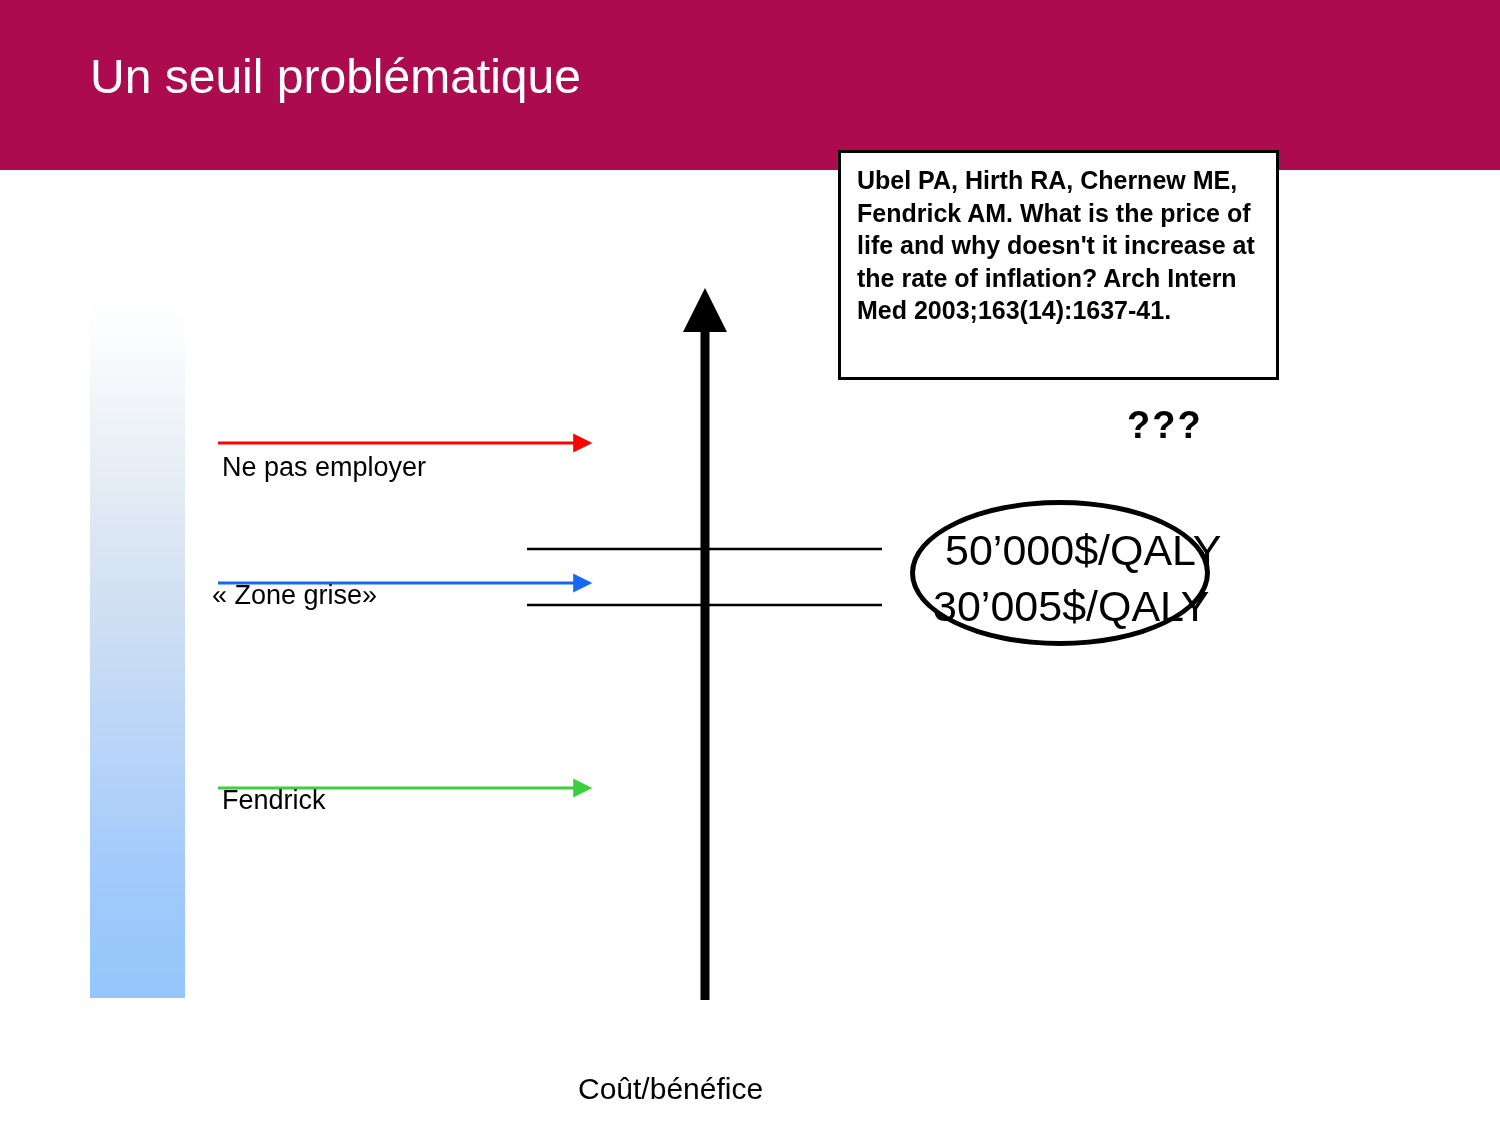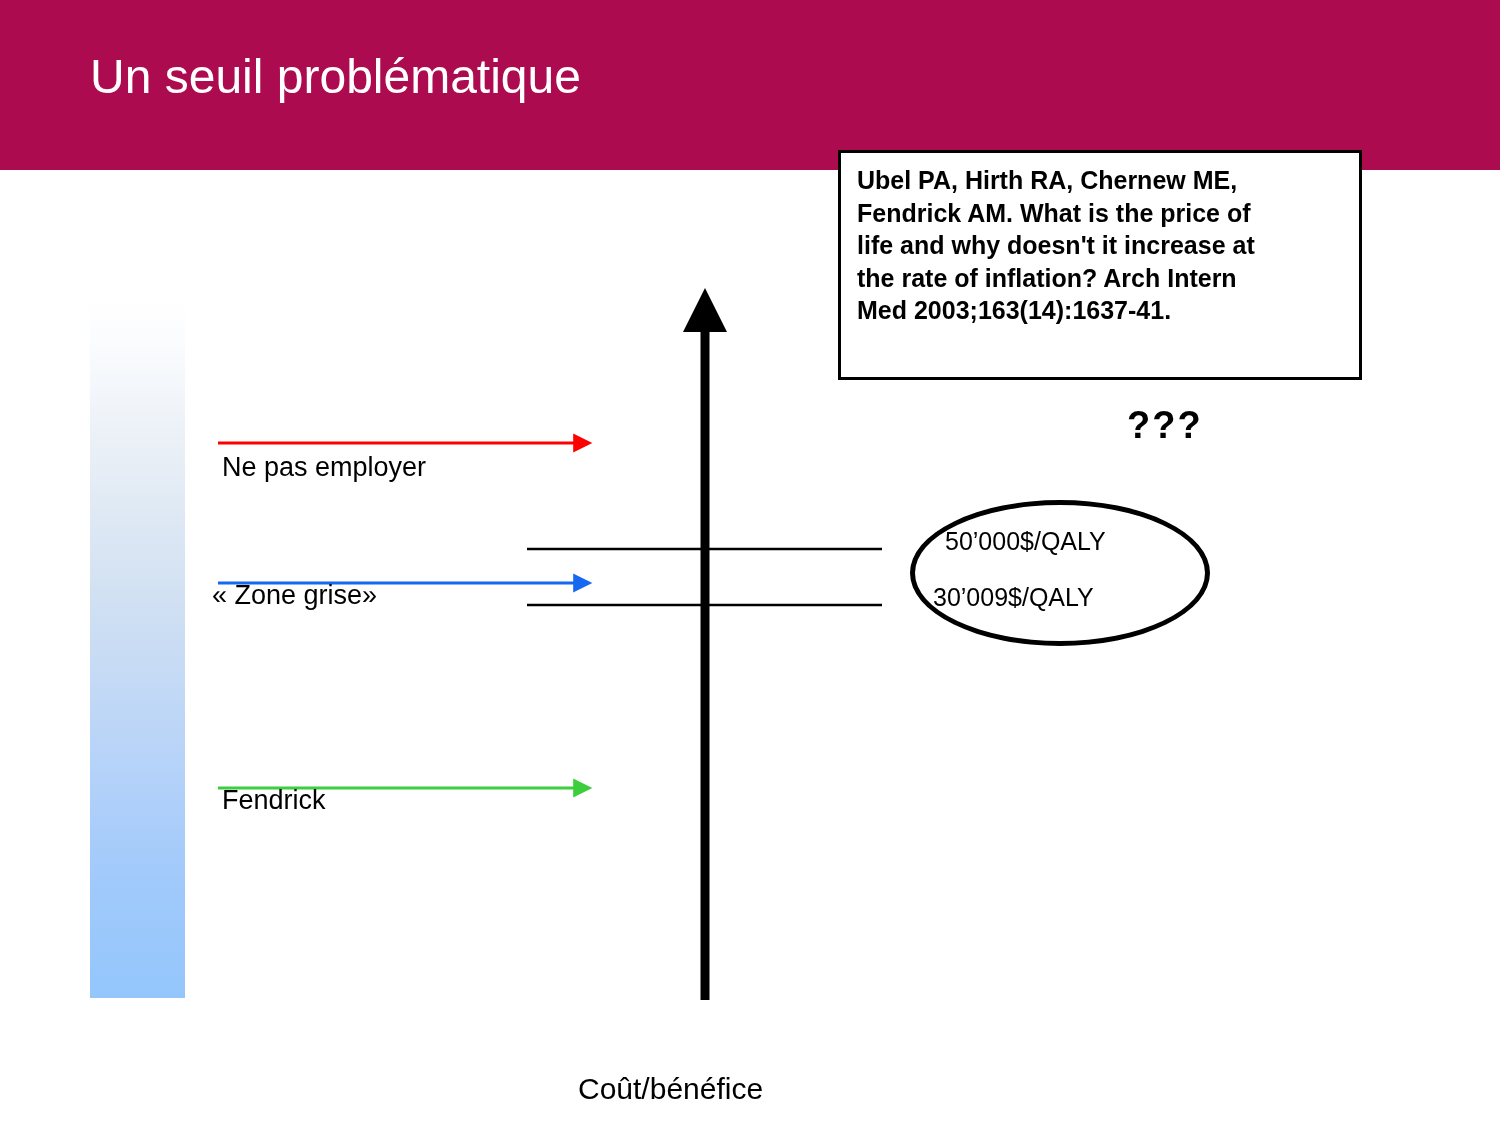--- a/index.html
+++ b/index.html
@@ -78,21 +78,21 @@
     color: #000000;
     white-space: nowrap;
     margin-top: 48px;
   }
 
   
   #citation-box {
     position: absolute;
     left: 838px;
     top: 150px;
-    width: 524px;
+    width: 441px;
     height: 230px;
     background: #ffffff;
     border: 3px solid #000000;
     box-sizing: border-box;
   }
   #citation-text {
     position: absolute;
     left: 16px;
     top: 11px;
     width: 420px;
@@ -121,21 +121,21 @@
     top: 500px;
     width: 300px;
     height: 146px;
     border: 5px solid #000000;
     border-radius: 50%;
     box-sizing: border-box;
     background: transparent;
   }
   .threshold-value {
     position: absolute;
-    font-size: 25px;
+    font-size: 43px;
     line-height: 1;
     color: #000000;
     white-space: nowrap;
   }
   #threshold-value-0 { left: 945px; top: 529px; }
   #threshold-value-1 { left: 933px; top: 585px; }
 </style>
 </head>
 <body>
 
@@ -183,13 +183,13 @@
 <div id="axis-caption">Coût/bénéfice</div>
 
 <div id="citation-box">
   <div id="citation-text">Ubel PA, Hirth RA, Chernew ME, Fendrick AM. What is the price of life and why doesn't it increase at the rate of inflation? Arch Intern Med 2003;163(14):1637-41.</div>
 </div>
 
 <div id="question-marks">???</div>
 
 <div id="threshold-ellipse"></div>
 <div class="threshold-value" id="threshold-value-0">50’000$/QALY</div>
-<div class="threshold-value" id="threshold-value-1">30’009$/QALY</div>
+<div class="threshold-value" id="threshold-value-1">30’005$/QALY</div>
 
 </body></html>

